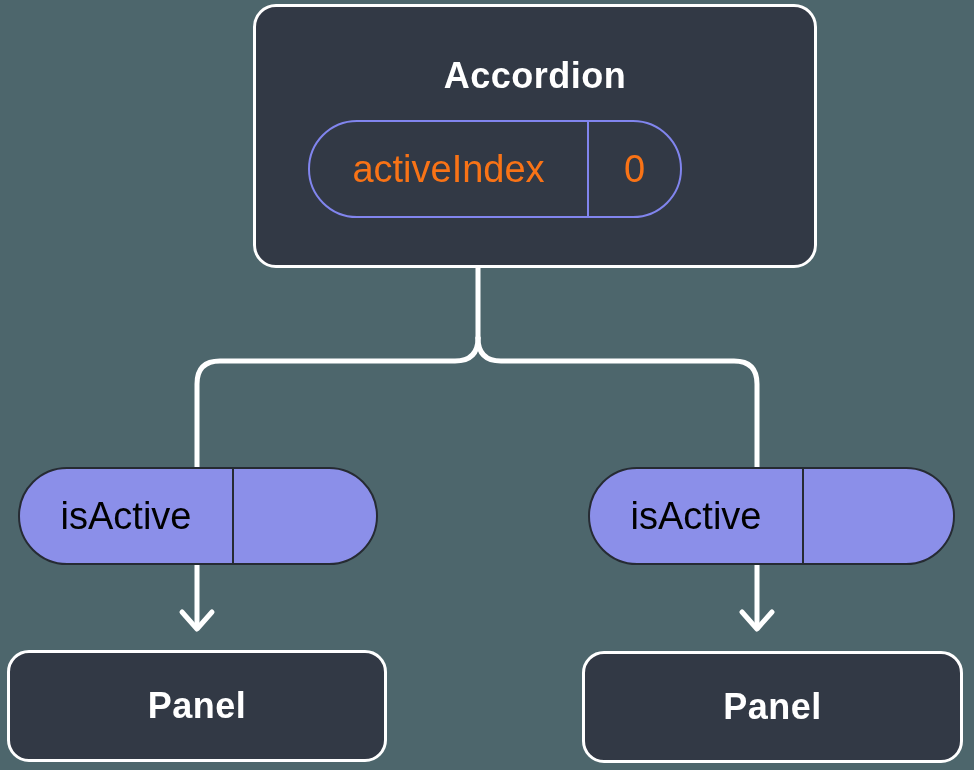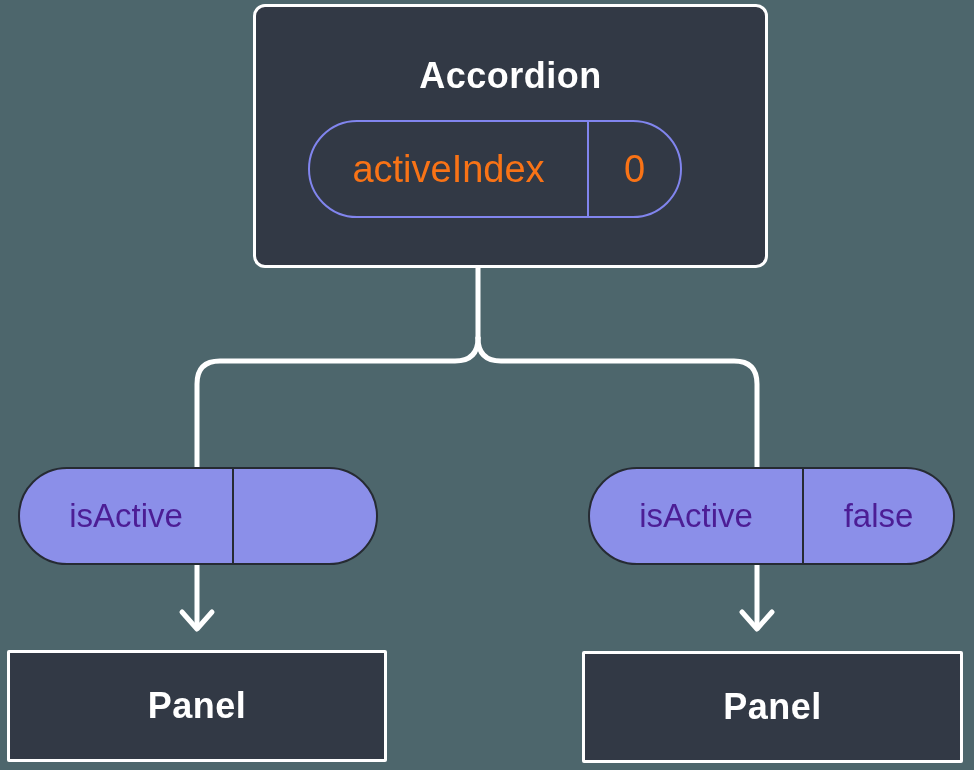--- a/index.html
+++ b/index.html
@@ -22,22 +22,22 @@
   }
   .node {
     position: absolute;
     box-sizing: border-box;
     background: #323945;
     border: 3px solid #ffffff;
     color: #ffffff;
   }
   .accordion-node {
     left: 253px; top: 4px;
-    width: 515px; height: 264px;
-    border-radius: 12px;
+    width: 564px; height: 264px;
+    border-radius: 23px;
     padding-left: 6px;
   }
   .accordion-title {
     position: absolute;
     left: 0; top: 47px;
     width: 100%;
     text-align: center;
     font-size: 36px;
     font-weight: 600;
     line-height: 44px;
@@ -74,43 +74,43 @@
   .state-pill {
     position: absolute;
     top: 467px;
     height: 98px;
     box-sizing: border-box;
     background: #8b8fe9;
     border: 2.5px solid #262b33;
     border-radius: 49px;
     display: flex;
     align-items: stretch;
-    color: #4c1d95;
-    font-size: 33px;
+    color: #000000;
+    font-size: 38px;
   }
   .state-pill-left  { left: 18px;  width: 360px; }
   .state-pill-right { left: 588px; width: 367px; }
   .state-pill .pill-name {
     width: 212px;
     display: flex;
     align-items: center;
     justify-content: center;
   }
   .state-pill .pill-divider {
     width: 2px;
     background: #262b33;
   }
   .state-pill .pill-value {
     flex: 1;
     display: flex;
     align-items: center;
     justify-content: center;
   }
   .panel-node {
-    border-radius: 2px;
+    border-radius: 22px;
     display: flex;
     align-items: center;
     justify-content: center;
     font-size: 36px;
     font-weight: 600;
     letter-spacing: 0.5px;
   }
   .panel-node-left  { left: 7px;   top: 650px; width: 380px; height: 112px; }
   .panel-node-right { left: 582px; top: 651px; width: 381px; height: 112px; }
 </style>
@@ -137,21 +137,20 @@
   </div>
 
   <div class="state-pill state-pill-left">
     <div class="pill-name">isActive</div>
     <div class="pill-divider"></div>
   </div>
 
   <div class="state-pill state-pill-right">
     <div class="pill-name">isActive</div>
     <div class="pill-divider"></div>
-    <div class="pill-value">false</div>
   </div>
 
   <div class="node panel-node panel-node-left">
     <span>Panel</span>
   </div>
 
   <div class="node panel-node panel-node-right">
     <span>Panel</span>
   </div>
 

